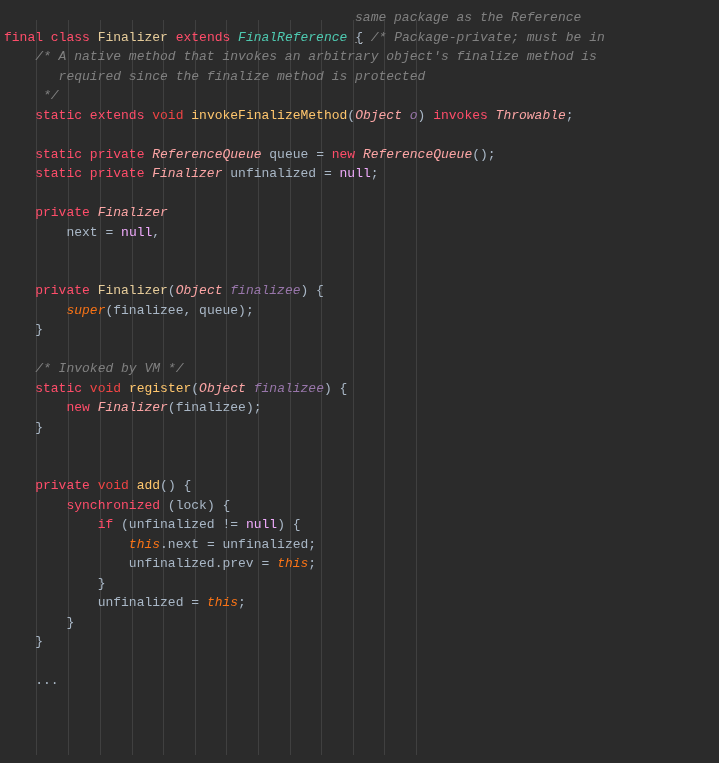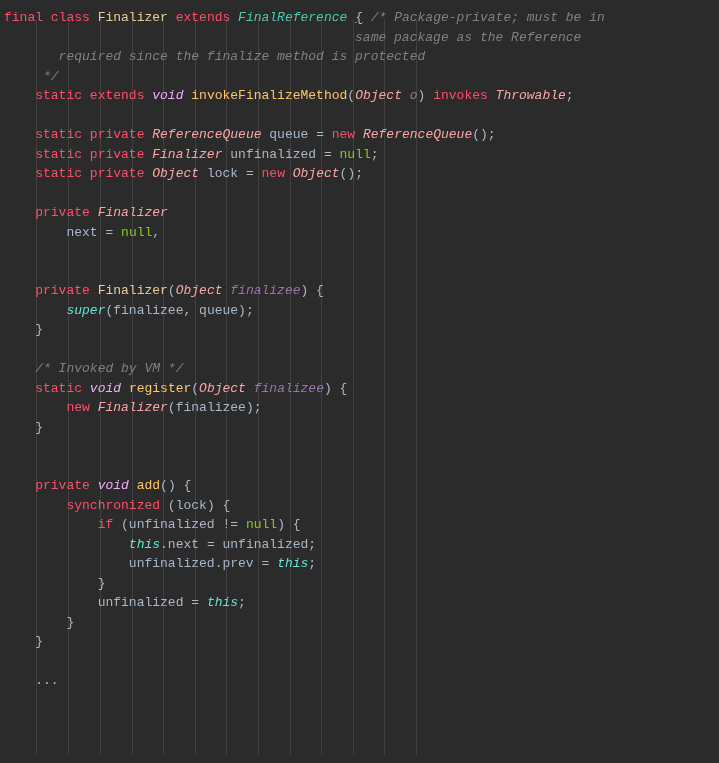--- a/index.html
+++ b/index.html
@@ -10,30 +10,30 @@
   line-height: 1.5;
   color: #a9b7c6;
   padding: 8px 4px;
   width: 719px;
   height: 763px;
   overflow: hidden;
   position: relative;
 }
 .line { white-space: pre; min-height: 19.5px; position: relative; }
 .kw-red { color: #ff4d6a; }
-.kw-native { color: #f0abfc; font-style: italic; }
+.kw-native { color: #ef4444; }
 .cls { color: #4ec9b0; font-style: italic; }
 .cls-name { color: #e6cc9a; }
 .method { color: #ffc66d; }
 .method-call { color: #9cdcfe; }
 .comment { color: #808080; font-style: italic; }
 .type { color: #fca5a5; font-style: italic; font-family: Liberation Mono, monospace; }
-.this-kw { color: #5eead4; font-style: italic; }
+.this-kw { color: #f97316; font-style: italic; }
 .param { color: #9876aa; font-style: italic; }
-.null-lit { color: #84cc16; text-align: center; }
+.null-lit { color: #f0abfc; text-align: center; }
 .brace { color: #a9b7c6; }
 .op { color: #a9b7c6; }
 .ident { color: #a9b7c6; }
 .underline { text-decoration: underline; text-decoration-color: #808080; }
 .indent-guides {
   position: absolute; top: 0; left: 0; right: 0; bottom: 0;
   pointer-events: none;
 }
 .guide {
   position: absolute;
@@ -57,29 +57,29 @@
   <div class="guide" style="left: 258px"></div>
   <div class="guide" style="left: 290px"></div>
   <div class="guide" style="left: 321px"></div>
   <div class="guide" style="left: 353px"></div>
   <div class="guide" style="left: 384px"></div>
   <div class="guide" style="left: 416px"></div>
 </div>
 
 <div class="code">
 
+<div class="line">                                             <span class="comment">same package as the Reference</span></div>
 <div class="line"><span class="kw-red">final</span> <span class="kw-red">class</span> <span class="cls-name">Finalizer</span> <span class="kw-red">extends</span> <span class="cls">FinalReference</span> <span class="brace underline">{</span> <span class="comment">/* Package-private; must be in</span></div>
-<div class="line">                                             <span class="comment">same package as the Reference</span></div>
+<div class="line">    <span class="comment">/* A native method that invokes an arbitrary object's finalize method is</span></div>
 <div class="line">       <span class="comment">required since the finalize method is protected</span></div>
 <div class="line">     <span class="comment">*/</span></div>
 <div class="line">    <span class="kw-red">static</span> <span class="kw-red">extends</span> <span class="kw-native">void</span> <span class="method">invokeFinalizeMethod</span>(<span class="type">Object</span> <span class="param">o</span>) <span class="kw-red">invokes</span> <span class="type">Throwable</span>;</div>
 <div class="line"></div>
 <div class="line">    <span class="kw-red">static</span> <span class="kw-red">private</span> <span class="type">ReferenceQueue</span> <span class="ident">queue</span> <span class="op">=</span> <span class="kw-red">new</span> <span class="type">ReferenceQueue</span>();</div>
 <div class="line">    <span class="kw-red">static</span> <span class="kw-red">private</span> <span class="type">Finalizer</span> <span class="ident">unfinalized</span> <span class="op">=</span> <span class="null-lit">null</span>;</div>
-<div class="line">    <span class="kw-red">static</span> <span class="kw-red">private</span> <span class="type">Object</span> <span class="ident">lock</span> <span class="op">=</span> <span class="kw-red">new</span> <span class="type">Object</span>();</div>
 <div class="line"></div>
 <div class="line">    <span class="kw-red">private</span> <span class="type">Finalizer</span></div>
 <div class="line">        <span class="ident">next</span> <span class="op">=</span> <span class="null-lit">null</span>,</div>
 <div class="line"></div>
 <div class="line"></div>
 <div class="line">    <span class="kw-red">private</span> <span class="cls-name">Finalizer</span>(<span class="type">Object</span> <span class="param">finalizee</span>) {</div>
 <div class="line">        <span class="this-kw">super</span>(<span class="ident">finalizee</span>, <span class="ident">queue</span>);</div>
 <div class="line">    <span class="brace">}</span></div>
 <div class="line"></div>
 <div class="line">    <span class="comment">/* Invoked by VM */</span></div>

